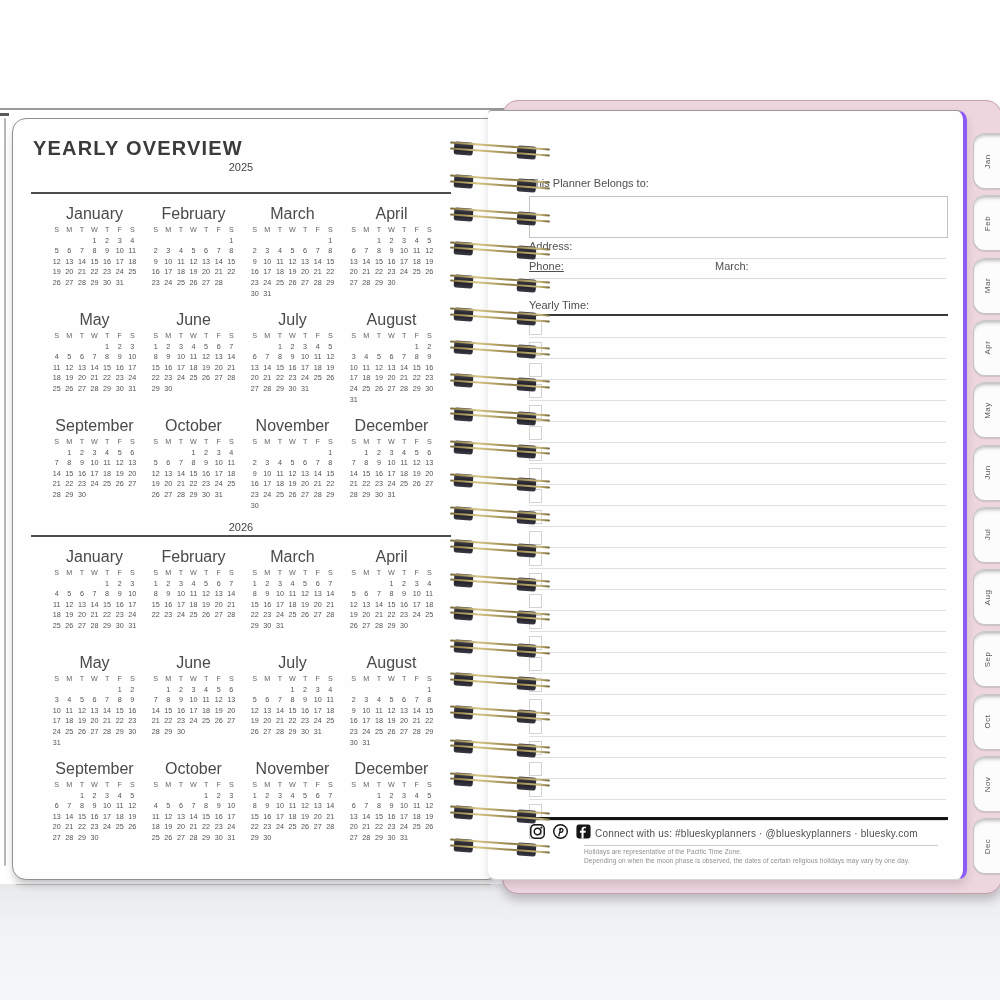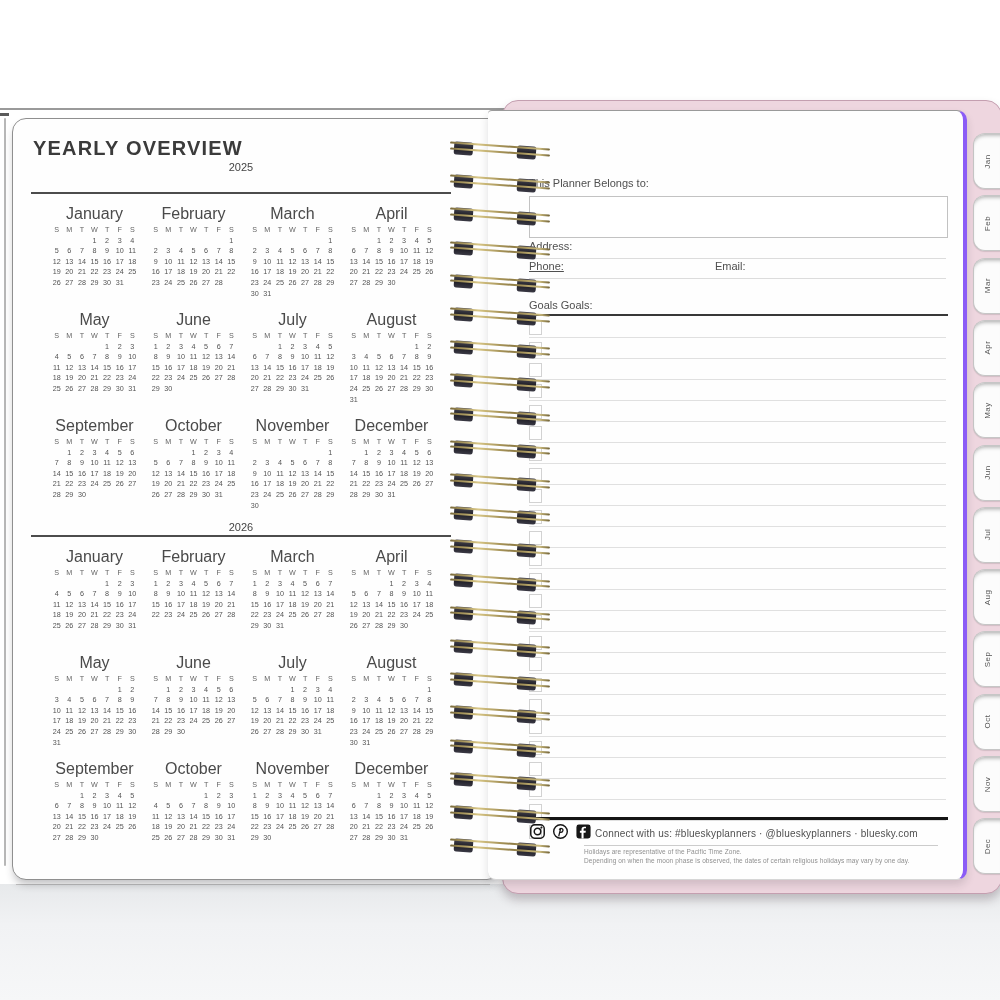--- a/index.html
+++ b/index.html
@@ -1226,24 +1226,24 @@
 </div>
 
 <div class="abs page page-right">
   <div class="abs rp-label" style="left:41px;top:66px;">This Planner Belongs to:</div>
   <div class="abs belongs-box"></div>
 
   <div class="abs rp-label" style="left:41px;top:129px;">Address:</div>
   <div class="abs hline" style="left:41px;top:147px;width:417px;"></div>
 
   <div class="abs rp-label" style="left:41px;top:149px;text-decoration:underline;">Phone:</div>
-  <div class="abs rp-label" style="left:227px;top:149px;">Email:</div>
+  <div class="abs rp-label" style="left:227px;top:149px;">March:</div>
   <div class="abs hline" style="left:41px;top:167px;width:417px;"></div>
 
-  <div class="abs rp-label" style="left:41px;top:188px;">Goals Goals:</div>
+  <div class="abs rp-label" style="left:41px;top:188px;">Yearly Time:</div>
   <div class="abs goals-rule"></div>
   <div class="abs goal-rows" id="goalRows">
       <div class="goal-row">
         <div class="goal-box"></div>
       </div>
       <div class="goal-row">
         <div class="goal-box"></div>
       </div>
       <div class="goal-row">
         <div class="goal-box"></div>

